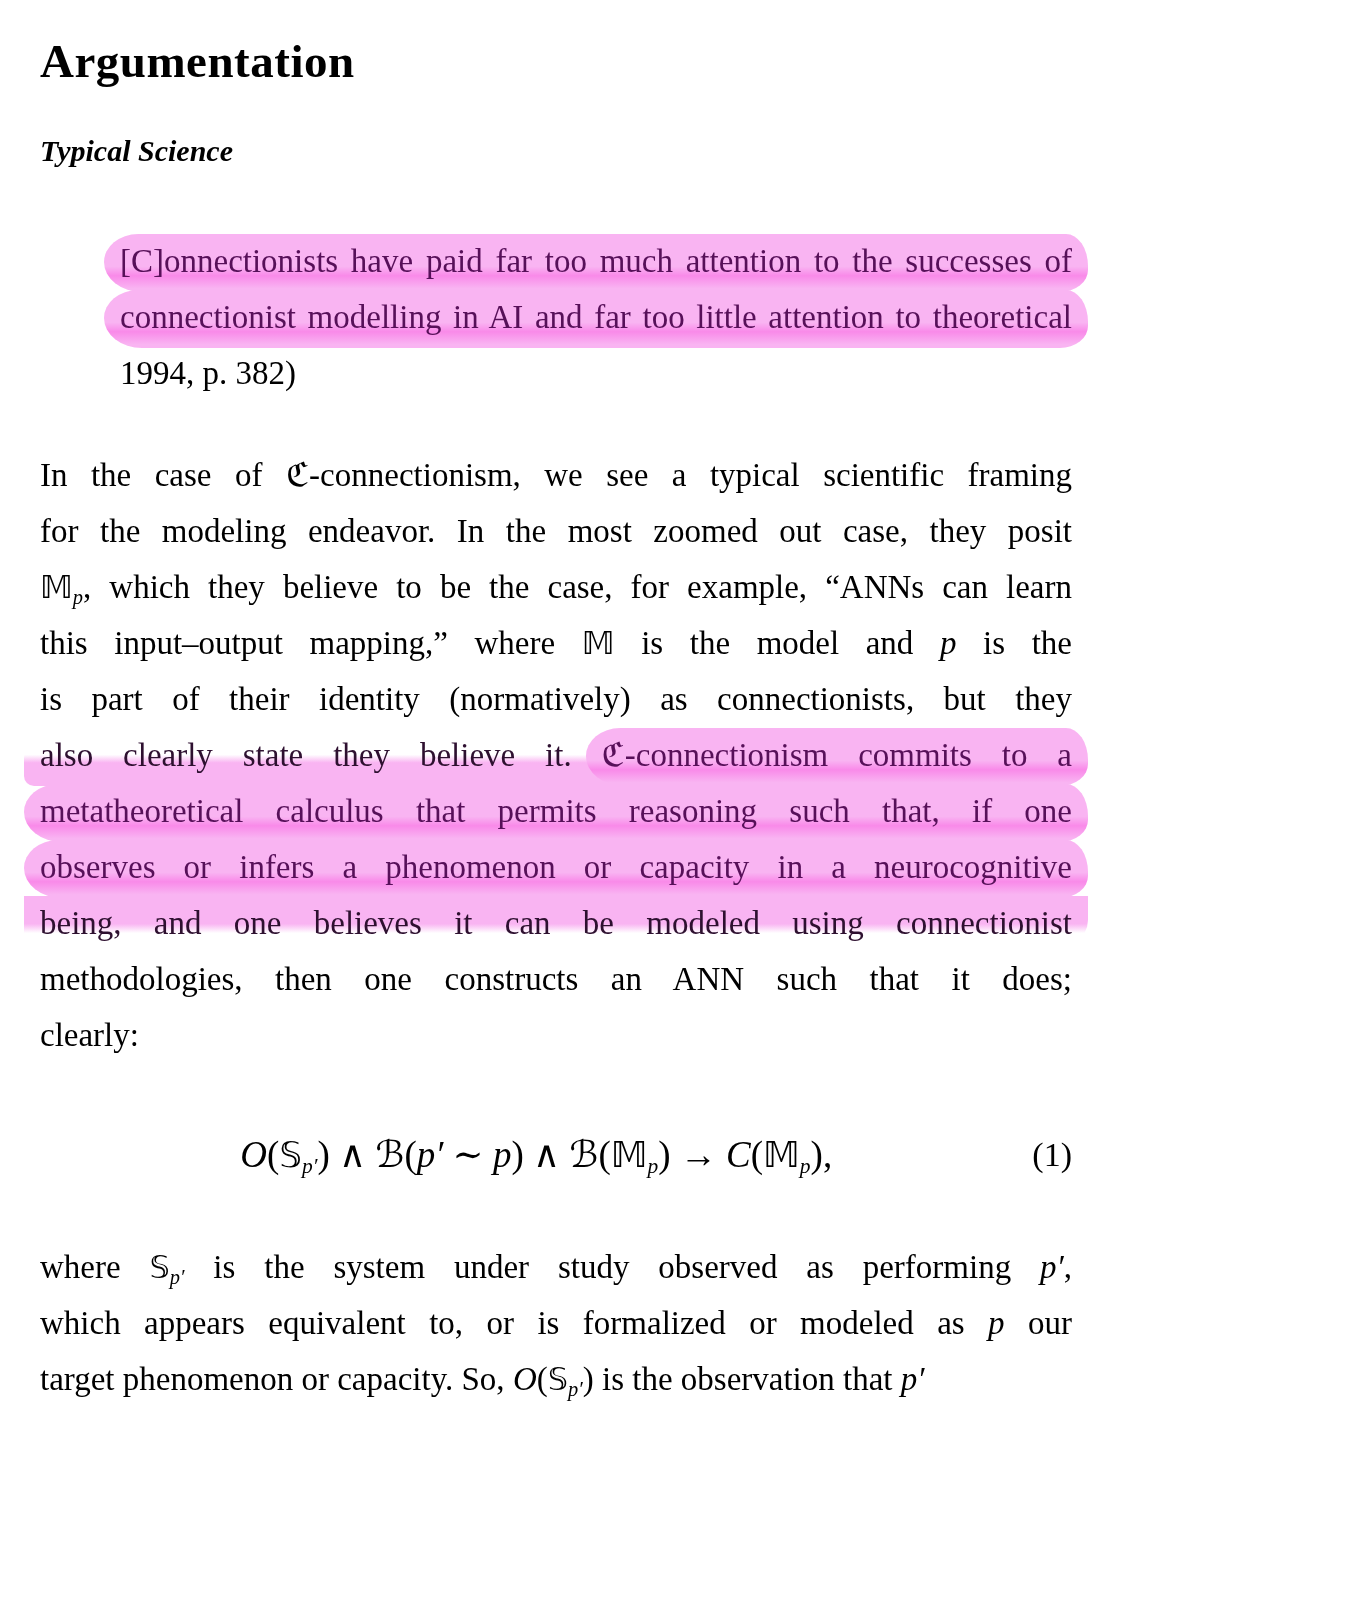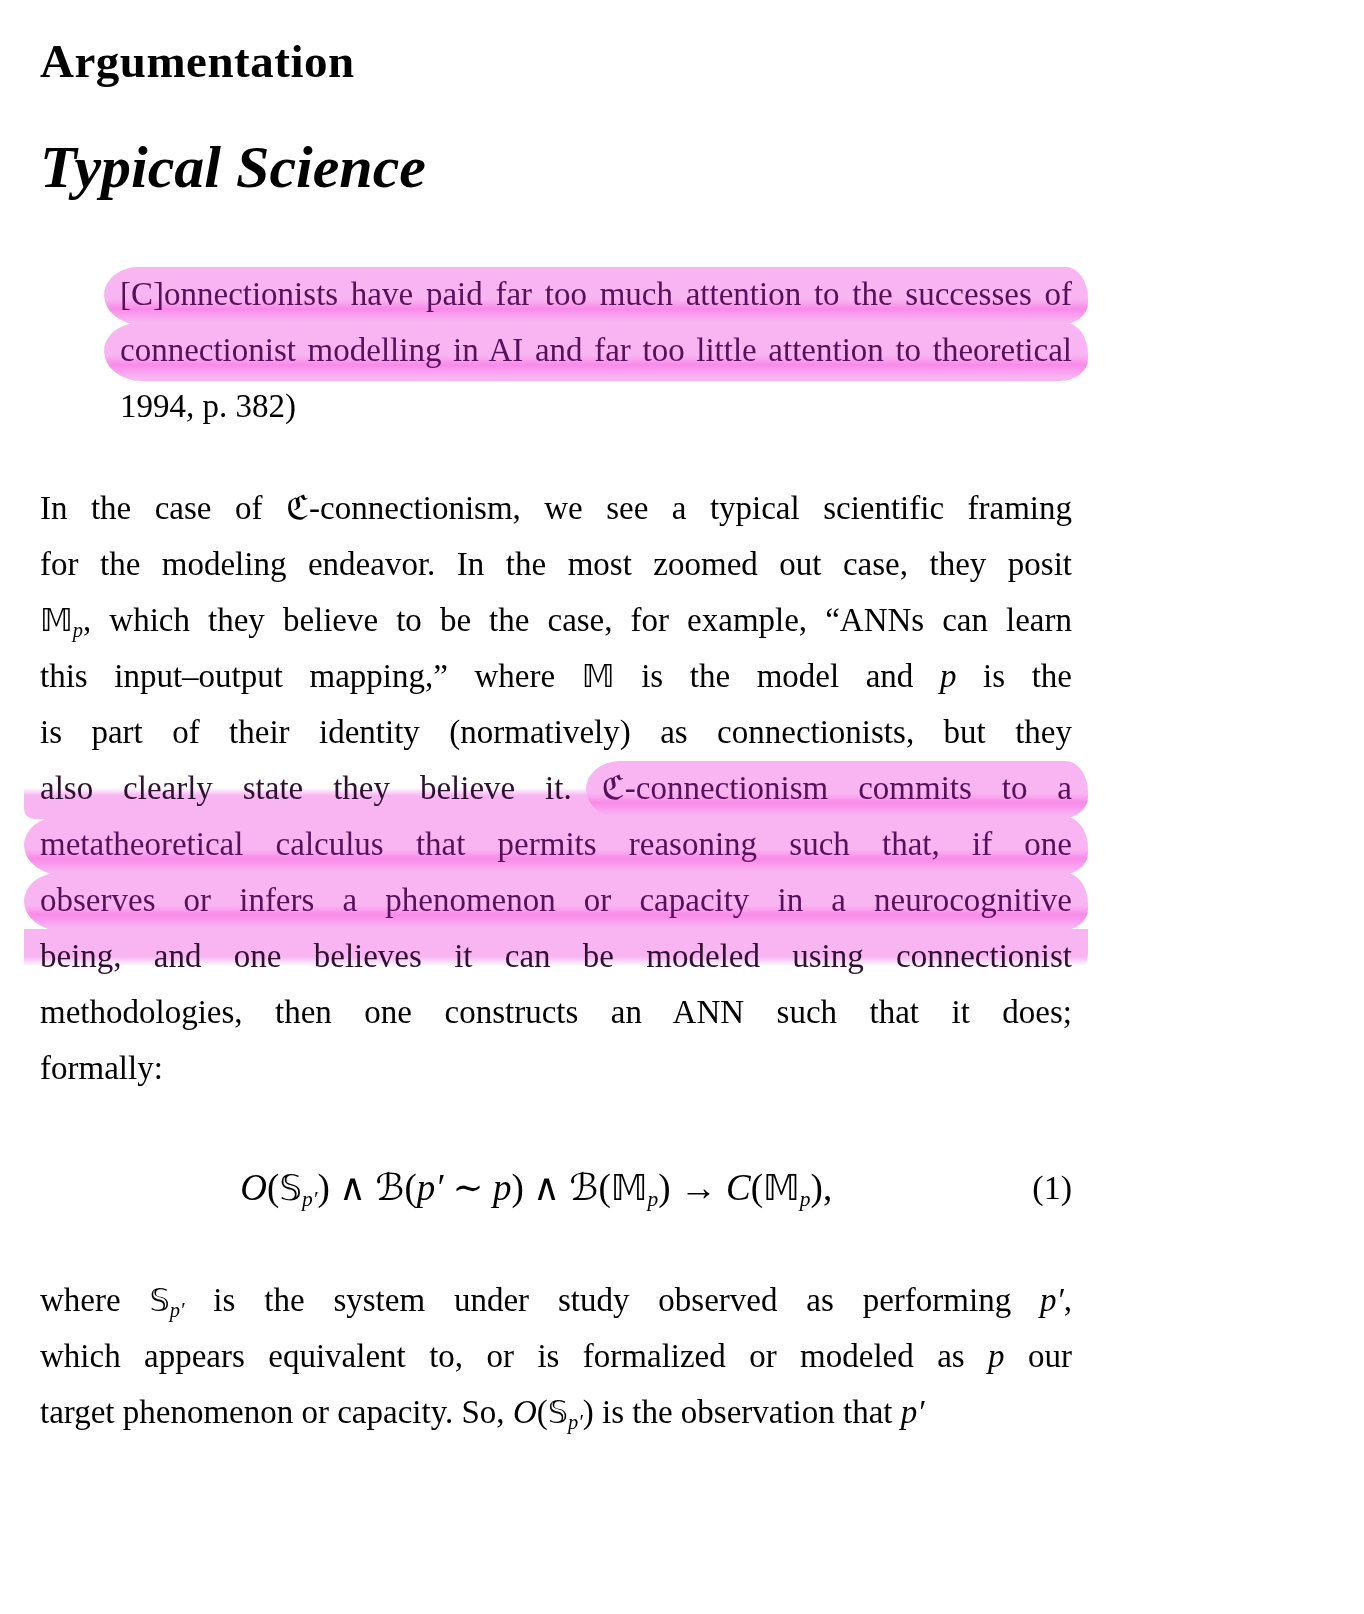--- a/index.html
+++ b/index.html
@@ -23,21 +23,21 @@
     overflow: hidden;
   }
   h1.section {
     font-size: 47px;
     line-height: 1.1;
     font-weight: bold;
     margin: 0;
     letter-spacing: 0.5px;
   }
   h2.subsection {
-    font-size: 60px;
+    font-size: 30px;
     line-height: 1.1;
     font-weight: bold;
     font-style: italic;
     margin: 46px 0 0 0;
   }
   .quote {
     margin: 66px 0 0 80px;
   }
   .para1 { margin-top: 46px; }
   .para2 { margin-top: 54px; }
@@ -128,21 +128,21 @@
       <div class="line"><span>In the case of </span><span class="frak">ℭ</span><span>-connectionism, we see a typical scientific framing</span></div>
       <div class="line"><span>for the modeling endeavor. In the most zoomed out case, they posit</span></div>
       <div class="line"><span class="bb">𝕄</span><sub class="em">p</sub><span>, which they believe to be the case, for example, “ANNs can learn</span></div>
       <div class="line"><span>this input–output mapping,” where </span><span class="bb">𝕄</span><span> is the model and </span><span class="em">p</span><span> is the</span></div>
       <div class="line"><span>is part of their identity (normatively) as connectionists, but they</span></div>
       <div class="line"><span class="mark mark-bottom"><span>also clearly state they believe it. </span></span><span class="mark"><span class="frak">ℭ</span><span>-connectionism commits to a</span></span></div>
       <div class="line"><span class="mark"><span>metatheoretical calculus that permits reasoning such that, if one</span></span></div>
       <div class="line"><span class="mark"><span>observes or infers a phenomenon or capacity in a neurocognitive</span></span></div>
       <div class="line"><span class="mark mark-top"><span>being, and one believes it can be modeled using connectionist</span></span></div>
       <div class="line"><span>methodologies, then one constructs an ANN such that it does;</span></div>
-      <div class="line last"><span>formally:</span></div>
+      <div class="line last"><span>clearly:</span></div>
     </div>
 
   <div class="eq-row">
     <span class="eq"><span class="cal">O</span><span>(</span><span class="bb">𝕊</span><sub class="em">p′</sub><span>) ∧ </span><span class="scr">ℬ</span><span>(</span><span class="em">p′</span><span> ∼ </span><span class="em">p</span><span>) ∧ </span><span class="scr">ℬ</span><span>(</span><span class="bb">𝕄</span><sub class="em">p</sub><span>) → </span><span class="cal">C</span><span>(</span><span class="bb">𝕄</span><sub class="em">p</sub><span>),</span></span>
     <span class="eq-num">(1)</span>
   </div>
 
   <div class="para2">
       <div class="line"><span>where </span><span class="bb">𝕊</span><sub class="em">p′</sub><span> is the system under study observed as performing </span><span class="em">p′</span><span>,</span></div>
       <div class="line"><span>which appears equivalent to, or is formalized or modeled as </span><span class="em">p</span><span> our</span></div>

